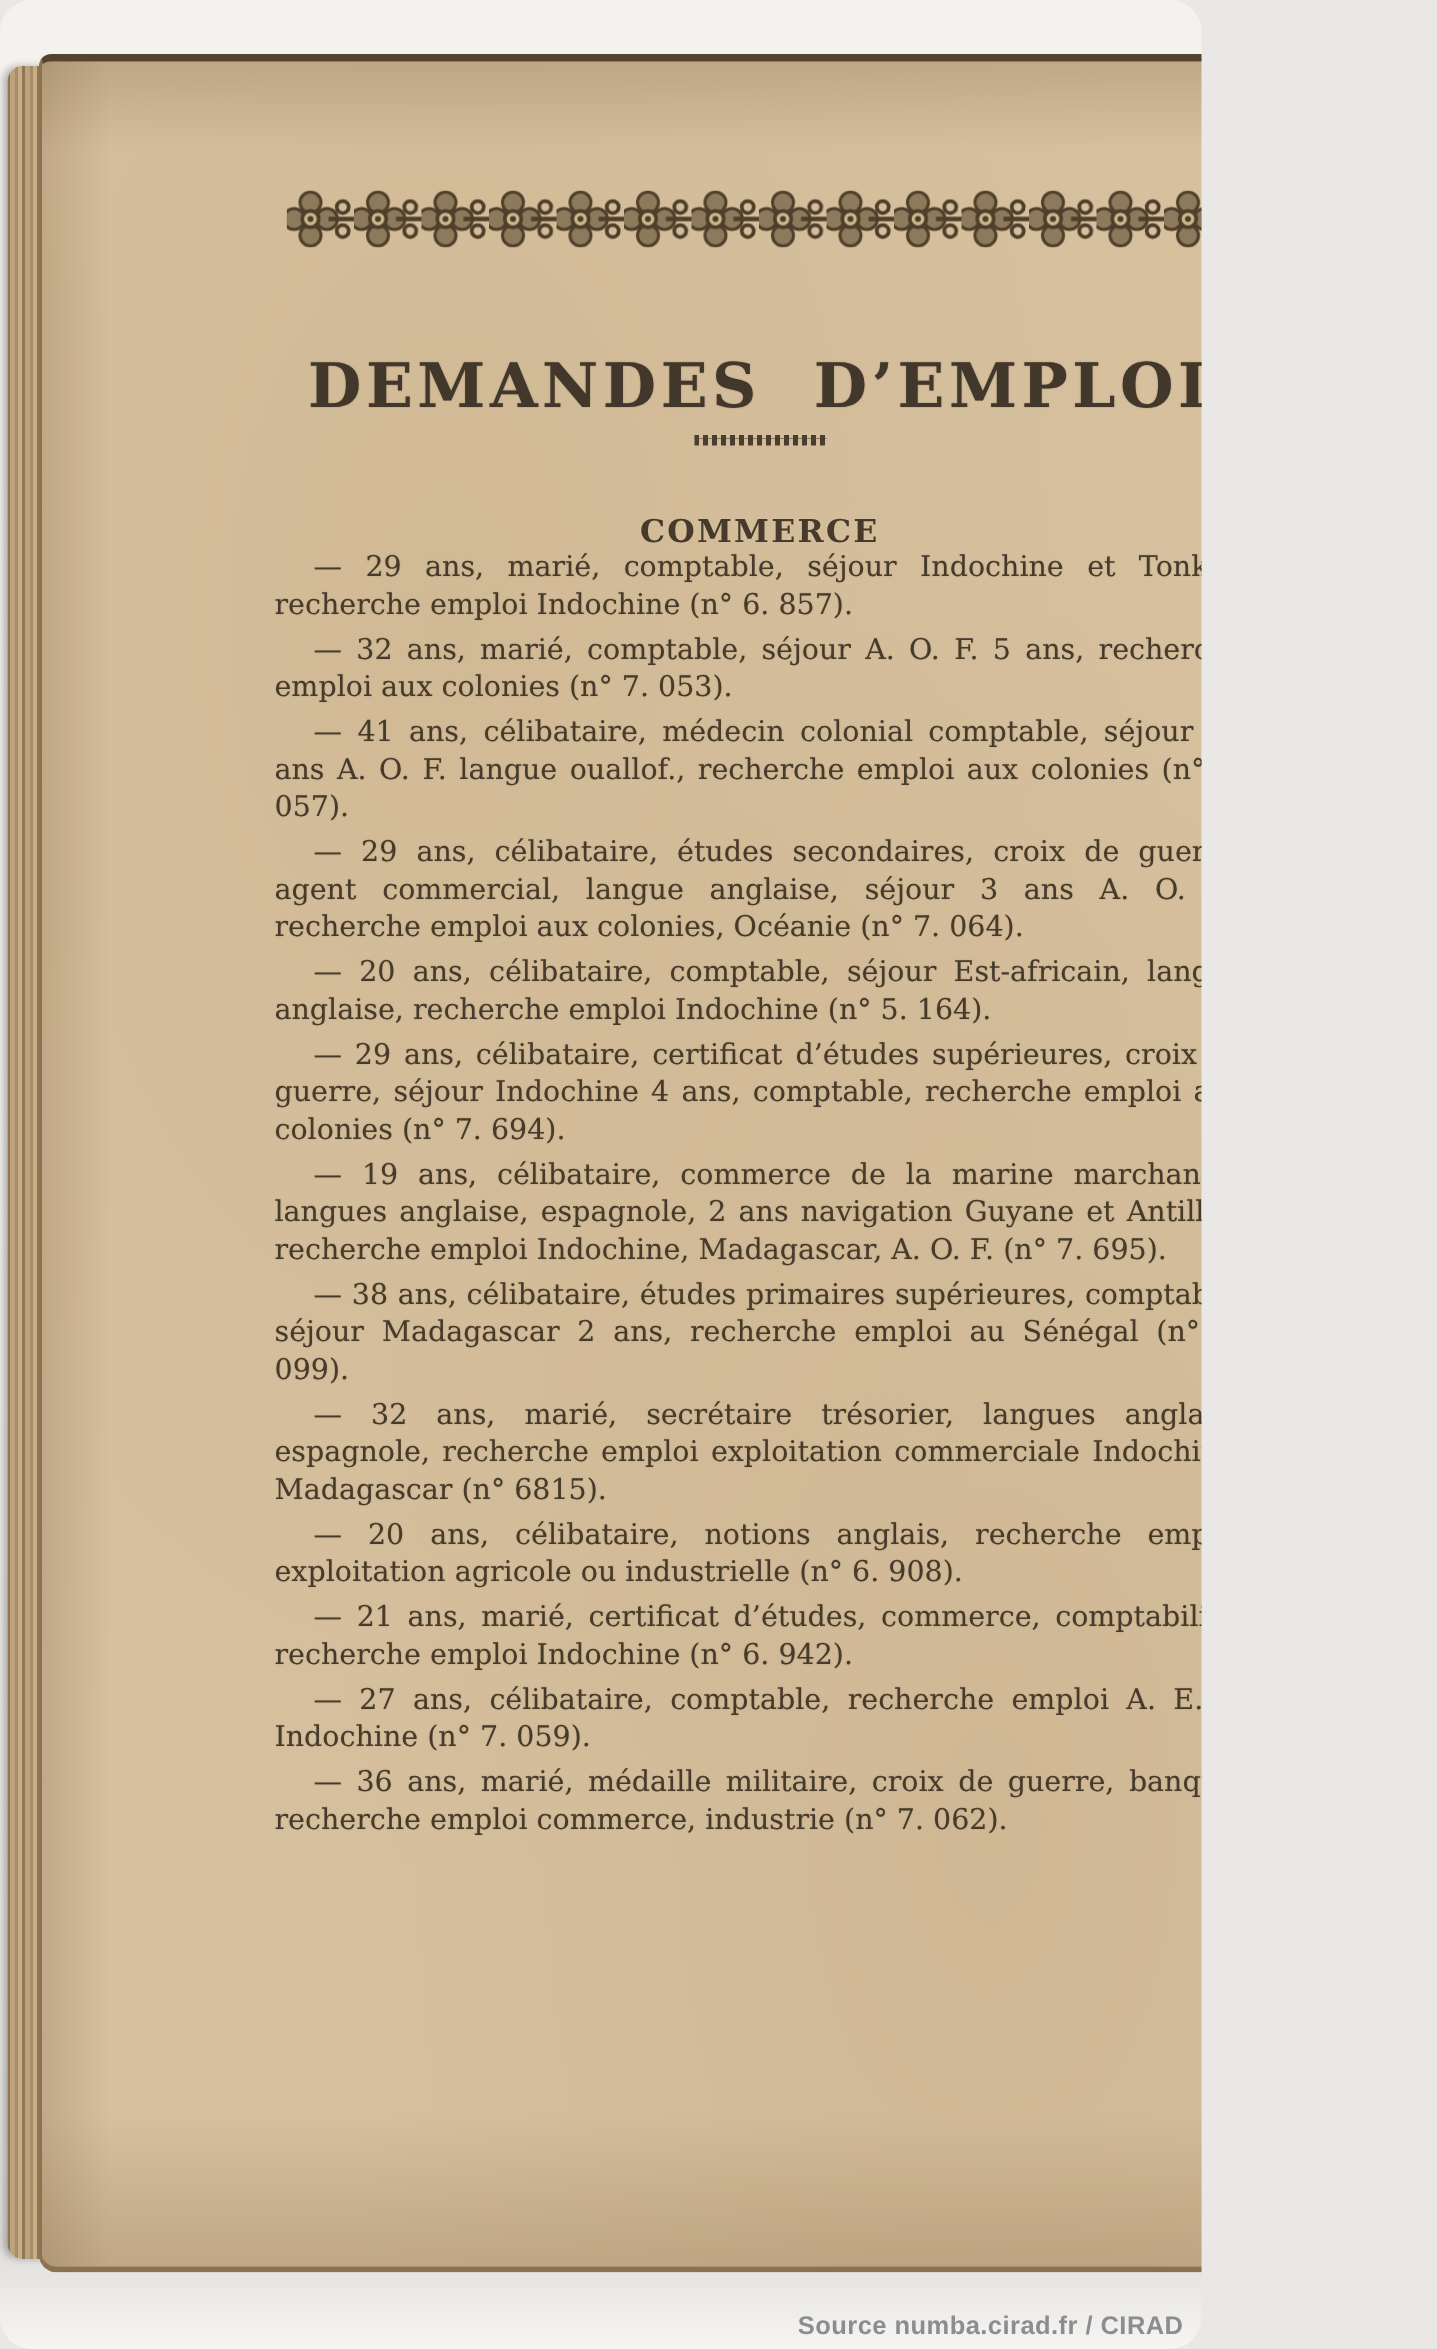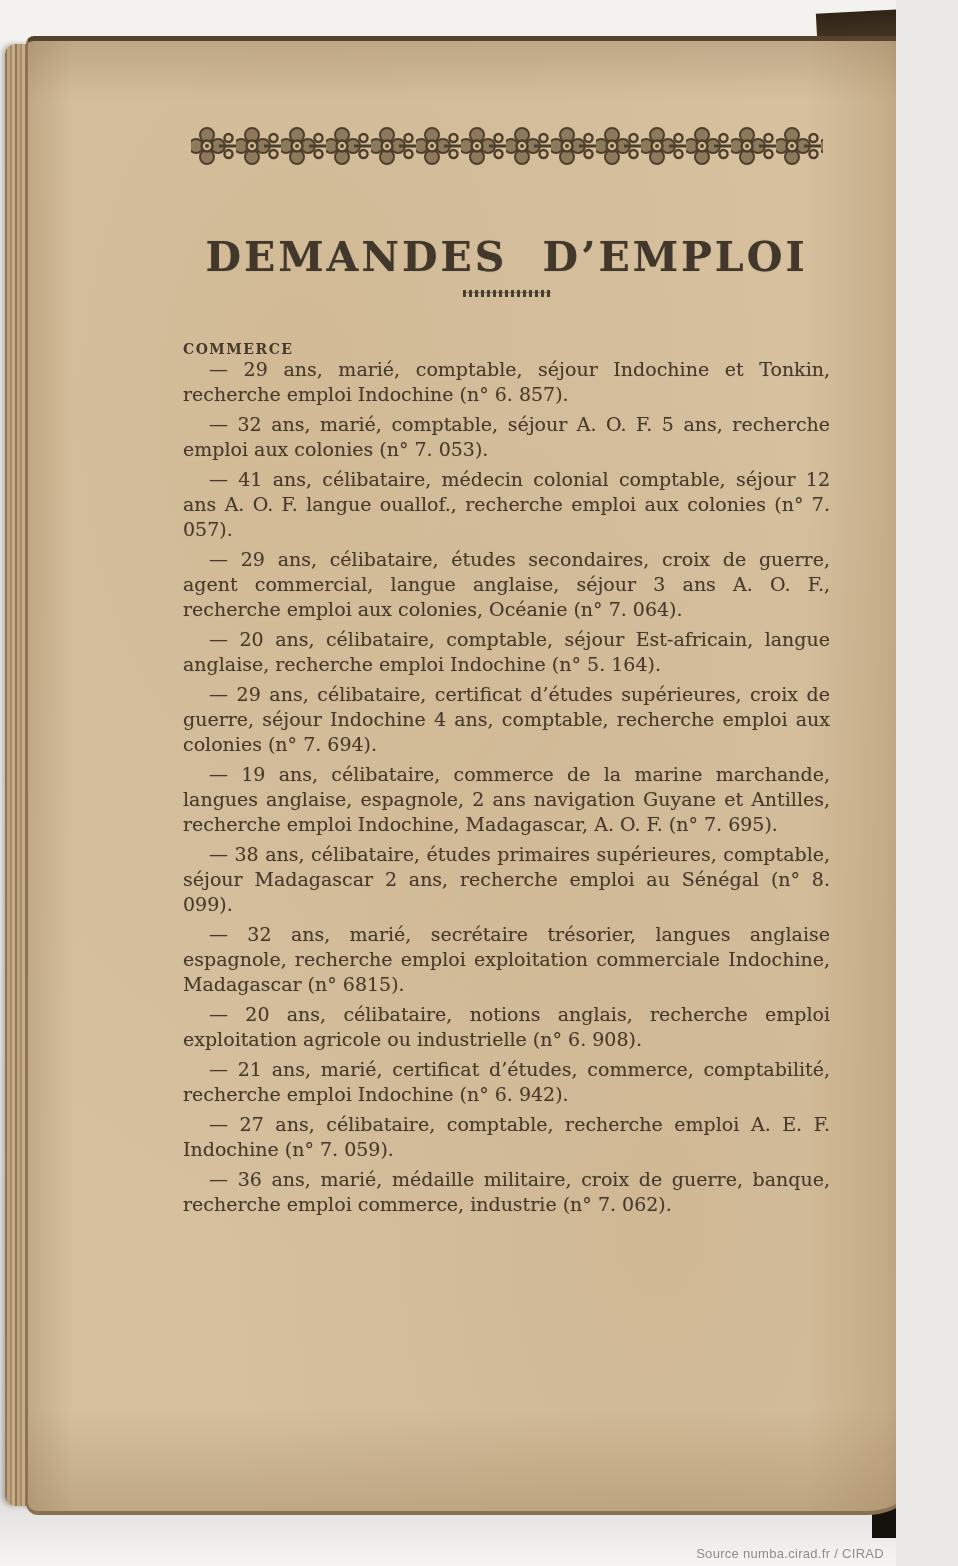--- a/index.html
+++ b/index.html
@@ -2,24 +2,25 @@
 <html><head>
 <meta charset="utf-8">
 <style>
   html, body { margin: 0; padding: 0; }
   body {
     font-family: "DejaVu Serif", serif;
     background: #e9e8e6;
   }
   .scene {
     position: relative;
-    width: 896px;
+    width: 801px;
     height: 1566px;
     overflow: hidden;
     background: linear-gradient(180deg, #f3f2ef 0%, #f4f3f0 50%, #e9e8e6 88%, #e2e1df 96%, #f6f5f3 100%);
+    border-radius: 21px;
   }
   
   .black-cloth {
     position: absolute;
     left: 872px; top: 1420px;
     width: 86px; height: 118px;
     background: #15110d;
   }
   
   .edge-curl {
@@ -95,42 +96,44 @@
   .title-rule {
     margin: 9px auto 0 auto;
     width: 88px;
     height: 7px;
     background:
       repeating-linear-gradient(90deg, #4a3e2e 0 3px, rgba(0,0,0,0) 3px 6px),
       linear-gradient(180deg, rgba(0,0,0,0) 0 2px, rgba(74,62,46,0.55) 2px 3px, rgba(0,0,0,0) 3px);
   }
   .section {
     margin: 44px 0 0 0;
-    font-size: 14px;
+    text-align: center;
+    font-size: 21px;
     font-weight: 700;
     letter-spacing: 1.5px;
     color: #453a2b;
   }
   .listings { }
   .entry {
     margin: 0 0 5px 0;
     font-size: 19px;
     line-height: 25px;
     text-align: justify;
     text-indent: 26px;
     color: #463a2a;
     text-shadow: 0 0 1px rgba(70,58,42,0.30);
   }
   .credit {
     position: absolute;
     right: 12px; bottom: 5px;
     font-family: "Liberation Sans", sans-serif;
-    font-size: 13px;
+    font-size: 17px;
     color: #8d8d8d;
     letter-spacing: 0.3px;
+    font-weight: bold;
   }
 </style>
 </head>
 <body>
 
 <div class="scene">
 
   <div class="black-cloth"></div>
 
   <div class="edge-curl"></div>

